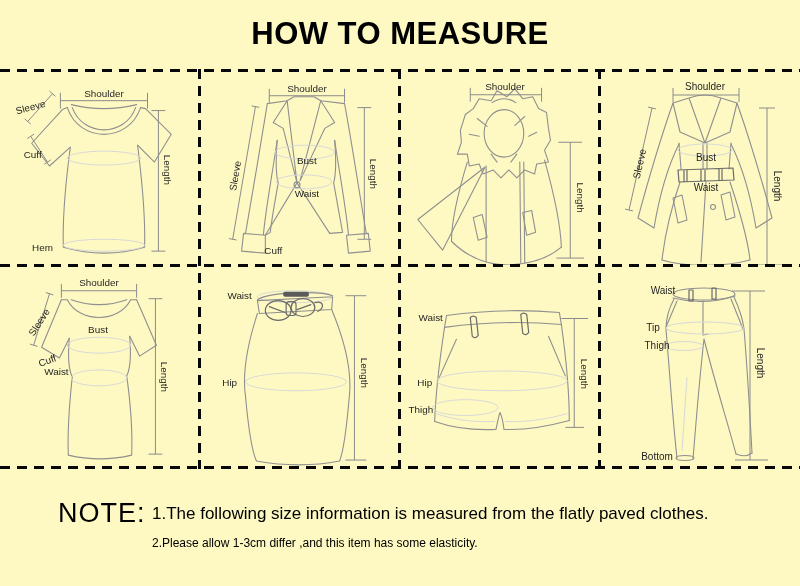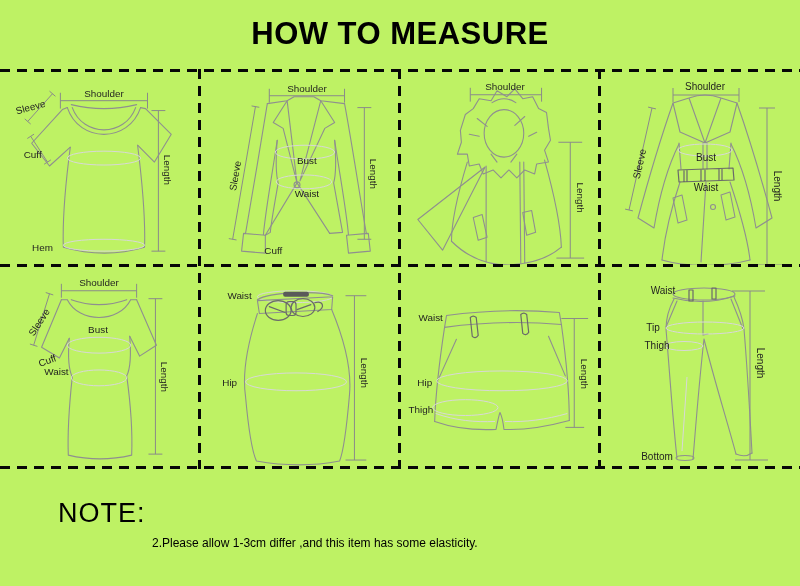--- a/index.html
+++ b/index.html
@@ -1,17 +1,17 @@
 <!DOCTYPE html>
 <html><head>
 <meta charset="utf-8">
 <style>
   html,body { margin:0; padding:0; background:#ffffff; }
   .page {
-    position:relative; width:800px; height:586px; background:#bef264;
+    position:relative; width:800px; height:586px; background:#fef9c3;
     font-family:"Liberation Sans", sans-serif; overflow:hidden;
   }
   .title {
     position:absolute; top:16px; left:0; width:800px; text-align:center;
     font-size:31px; font-weight:bold; letter-spacing:0.5px; color:#000;
   }
   .dash-h {
     position:absolute; left:0; width:800px; height:3px;
     background:repeating-linear-gradient(90deg,#070707 0 10px,transparent 10px 17px);
   }
@@ -223,15 +223,16 @@
   </svg>
 
   <div class="dash-h" style="top:69px"></div>
   <div class="dash-h" style="top:264px"></div>
   <div class="dash-h" style="top:466px"></div>
   <div class="dash-v" style="left:198px;top:69px;height:400px"></div>
   <div class="dash-v" style="left:398px;top:69px;height:400px"></div>
   <div class="dash-v" style="left:598px;top:69px;height:400px"></div>
 
   <div class="note-label">NOTE:</div>
+  <div class="note-line1">1.The following size information is measured from the flatly paved clothes.</div>
   <div class="note-line2">2.Please allow 1-3cm differ ,and this item has some elasticity.</div>
 
 </div>
 
 </body></html>

